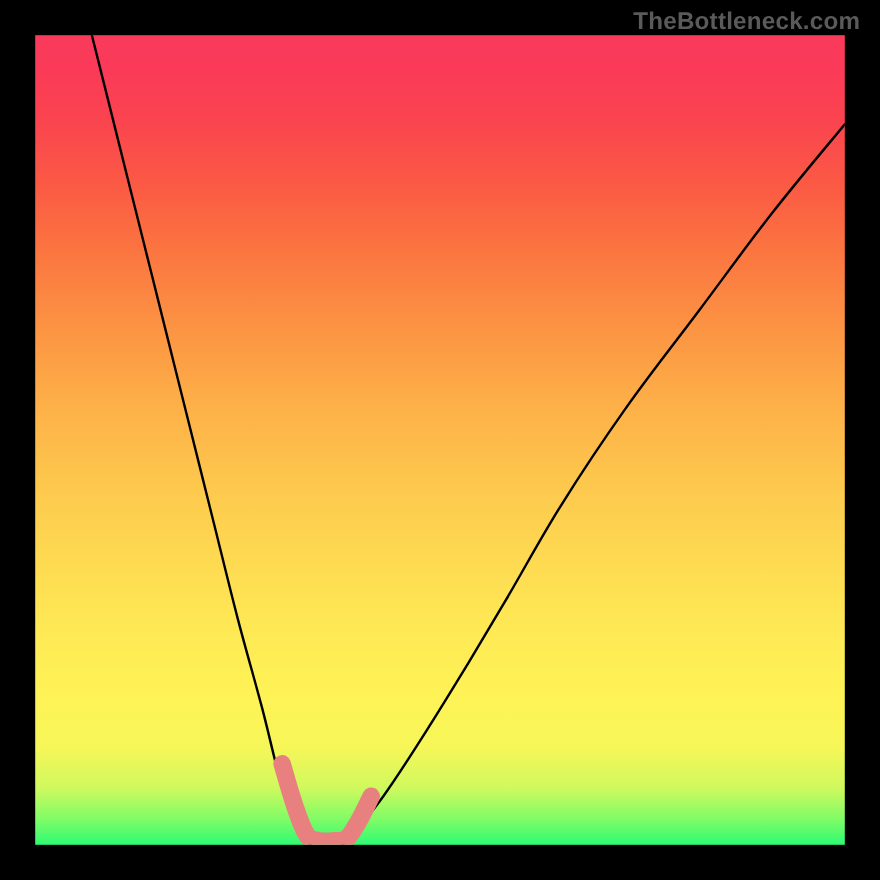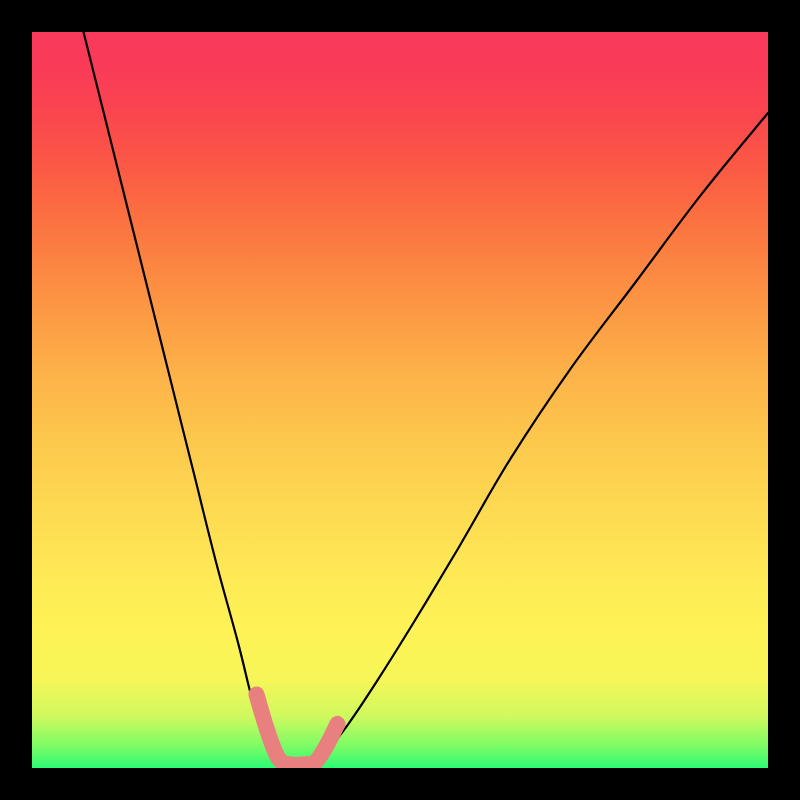--- a/index.html
+++ b/index.html
@@ -60,20 +60,21 @@
     stroke: #e98080;
     stroke-width: 16;
     stroke-linecap: round;
     stroke-linejoin: round;
   }
 </style>
 </head>
 <body>
 <div class="frame">
 
+  <div class="watermark">TheBottleneck.com</div>
 
   <div class="plot-area">
     <svg class="curve" viewBox="0 0 736 736" preserveAspectRatio="none">
       <path id="left-curve" class="curve-path" d="M 51.52 0.00 C 55.49 15.90, 65.65 56.52, 73.60 88.32 C 81.55 120.12, 87.73 144.84, 95.68 176.64 C 103.63 208.44, 109.81 233.16, 117.76 264.96 C 125.71 296.76, 131.89 321.48, 139.84 353.28 C 147.79 385.08, 153.97 409.80, 161.92 441.60 C 169.87 473.40, 176.05 499.45, 184.00 529.92 C 191.95 560.39, 199.46 585.71, 206.08 610.88 C 212.70 636.05, 216.16 653.20, 220.80 669.76 C 225.44 686.32, 227.87 692.28, 231.84 702.88 C 235.81 713.48, 239.57 722.68, 242.88 728.64 C 246.19 734.60, 248.92 734.68, 250.24 736.00"></path>
       <path id="right-curve" class="curve-path" d="M 279.68 736.00 C 282.33 733.09, 287.78 727.76, 294.40 719.81 C 301.02 711.86, 307.21 704.82, 316.48 691.84 C 325.75 678.86, 334.00 666.23, 345.92 647.68 C 357.84 629.13, 368.15 612.65, 382.72 588.80 C 397.29 564.95, 409.66 544.35, 426.88 515.20 C 444.10 486.05, 458.53 458.68, 478.40 426.88 C 498.27 395.08, 514.76 370.36, 537.28 338.56 C 559.80 306.76, 579.67 282.04, 603.52 250.24 C 627.37 218.44, 645.91 192.39, 669.76 161.92 C 693.61 131.45, 724.08 95.53, 736.00 80.96"></path>
       <path id="marker" class="marker-path" d="M 224.48 662.40 C 226.47 669.02, 231.55 687.67, 235.52 699.20 C 239.49 710.73, 242.59 720.47, 246.56 726.43 C 250.53 732.39, 252.96 731.26, 257.60 732.32 C 262.24 733.38, 267.68 732.72, 272.32 732.32 C 276.96 731.92, 279.39 733.42, 283.36 730.11 C 287.33 726.80, 290.43 720.81, 294.40 713.92 C 298.37 707.03, 303.45 695.81, 305.44 691.84"></path>
     </svg>
   </div>
 
 </div>

